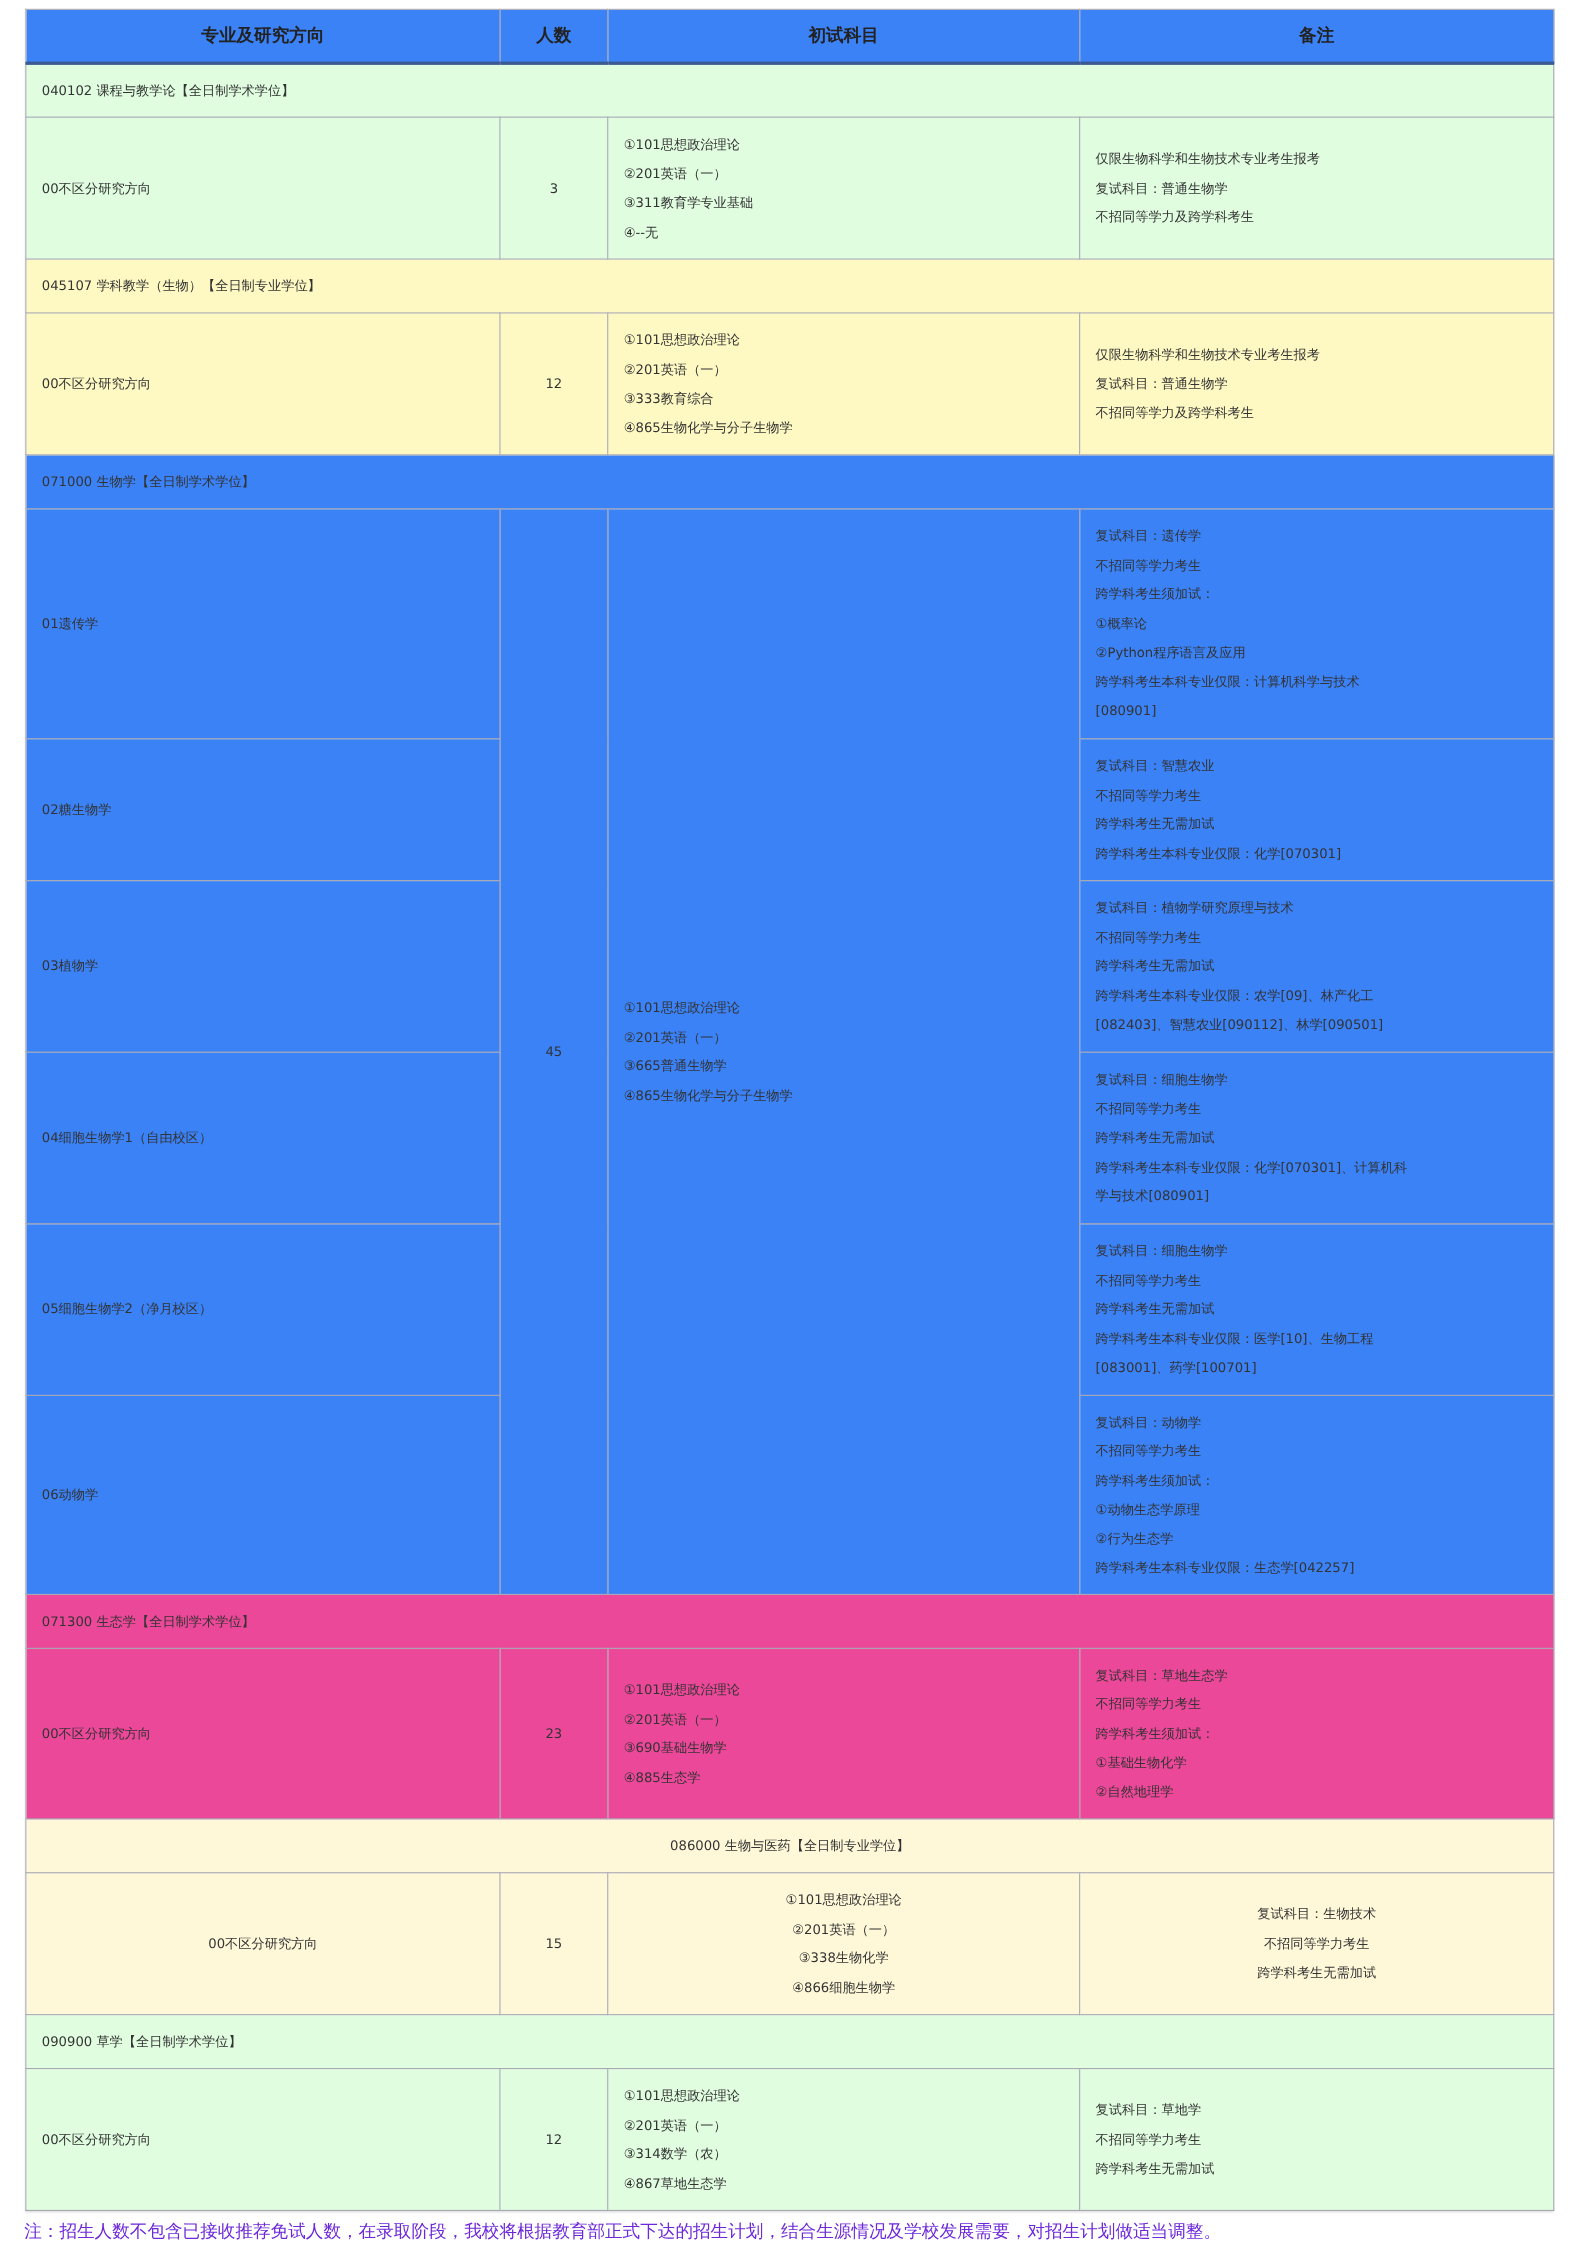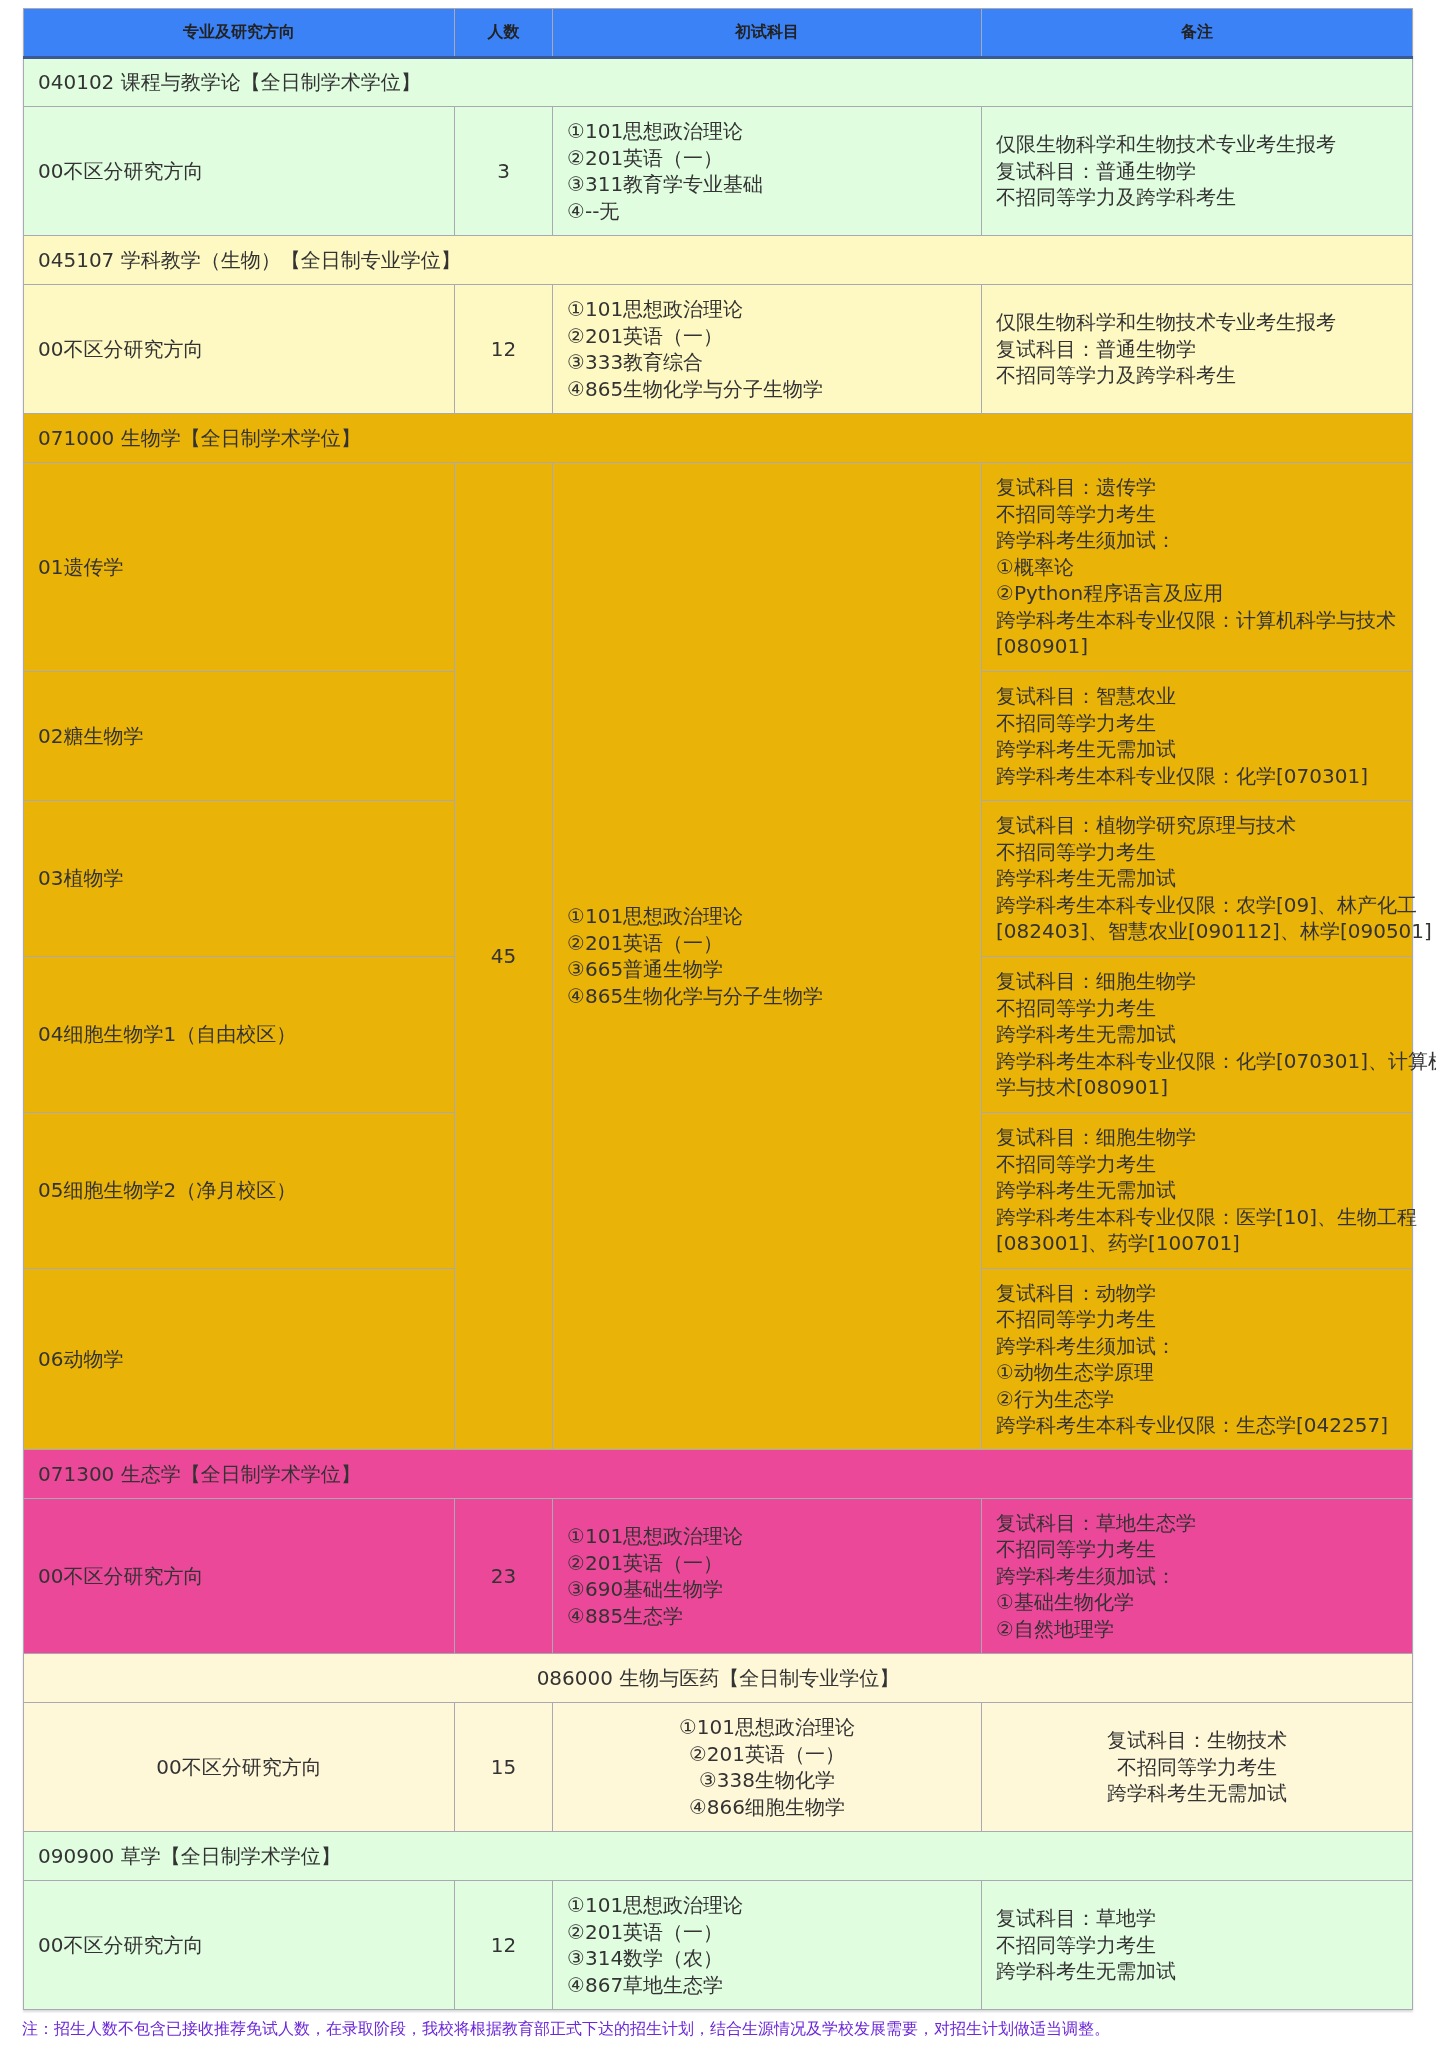--- a/index.html
+++ b/index.html
@@ -1,30 +1,30 @@
 <!DOCTYPE html>
 <html><head>
 <meta charset="utf-8">
 <style>
   html, body { margin:0; padding:0; background:#ffffff; }
   body { width:1436px; height:2055px; position:relative; overflow:hidden;
          font-family:"DejaVu Sans","Liberation Sans",sans-serif; color:#333; }
   #tbl { position:absolute; left:23px; top:8px; width:1389px;
          border-collapse:collapse; table-layout:fixed;
          border:1px solid #a9a9b4; box-shadow:0 2px 2px rgba(0,0,0,0.15); }
-  #tbl td, #tbl th { border:1px solid #a9a9b4; font-size:20px; line-height:26.5px;
+  #tbl td, #tbl th { border:1px solid #a9a9b4; font-size:12px; line-height:26.5px;
          padding:0 14px; vertical-align:middle; box-sizing:border-box; }
   #tbl th { background:#3b82f6; font-weight:bold; height:49px; text-align:center;
          color:#222; border-bottom:3px solid #3b5a93; font-size:16px; }
   #tbl td.center { text-align:center; }
   .grp td { height:49px; }
   .line { display:block; white-space:nowrap; }
   .c-green td { background:#e0fde0; }
   .c-blue td { background:#fef9c3; }
-  .c-purple td { background:#eab308; }
+  .c-purple td { background:#3b82f6; }
   .c-pink td { background:#ec4899; }
   .c-yellow td { background:#fef8d8;text-align:center; }
   #note { position:absolute; left:22px; top:2017px; font-size:16px; line-height:24px; color:#6d28d9; white-space:nowrap; }
 </style>
 </head>
 <body>
 
 <table id="tbl">
   <colgroup>
     <col style="width:431px">

